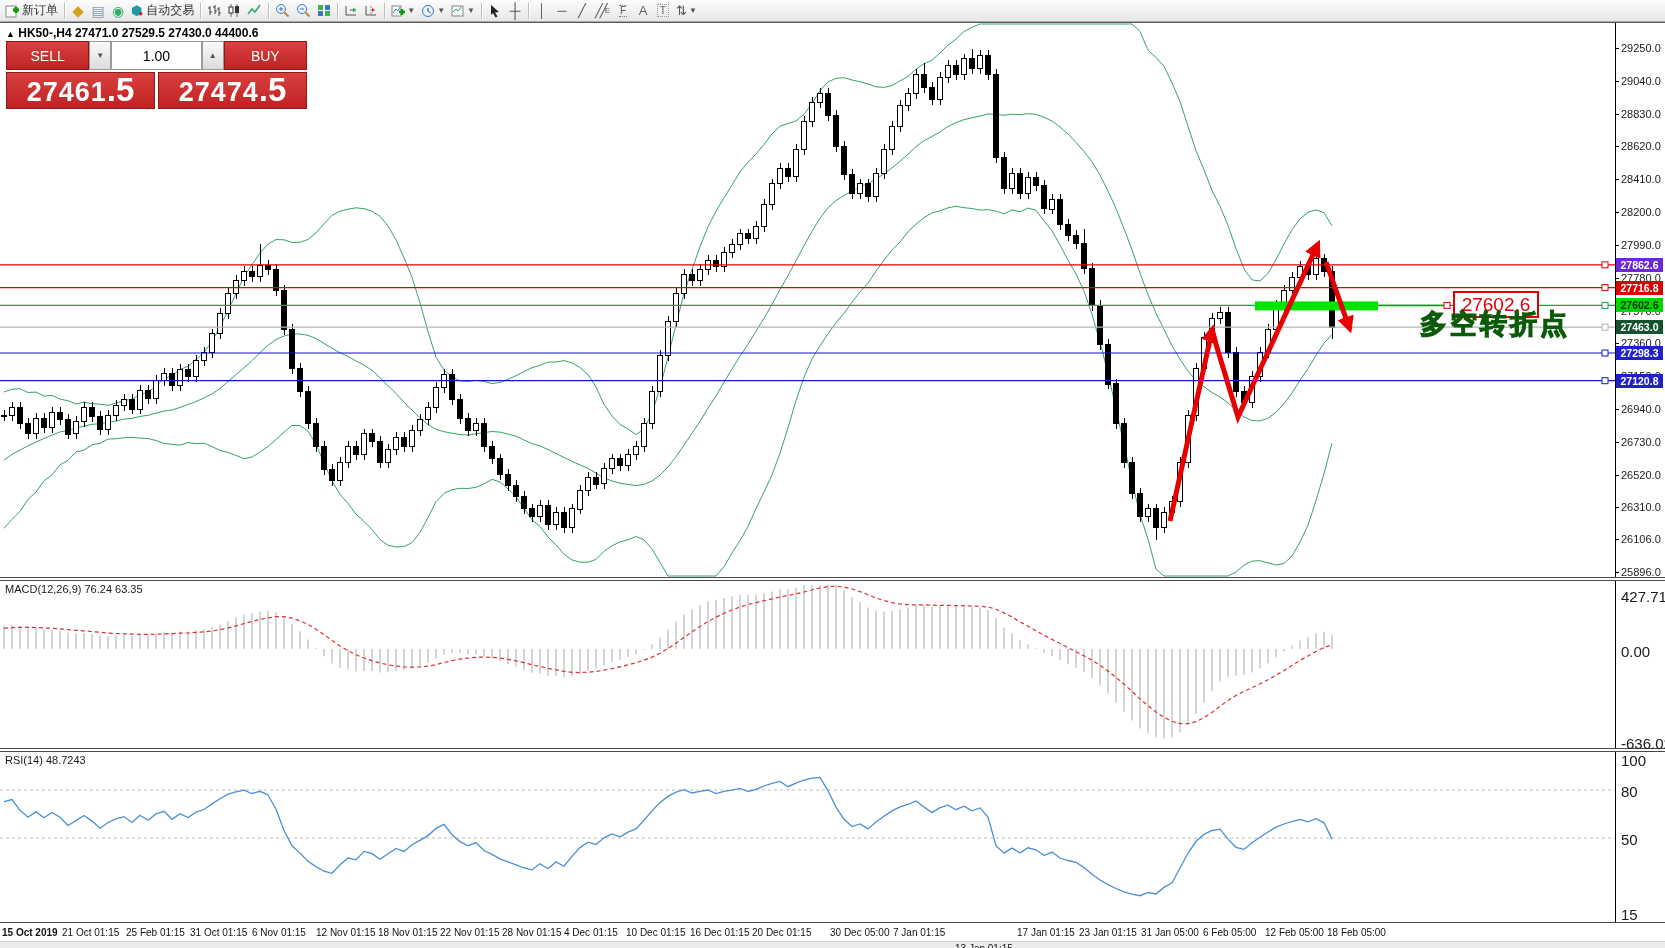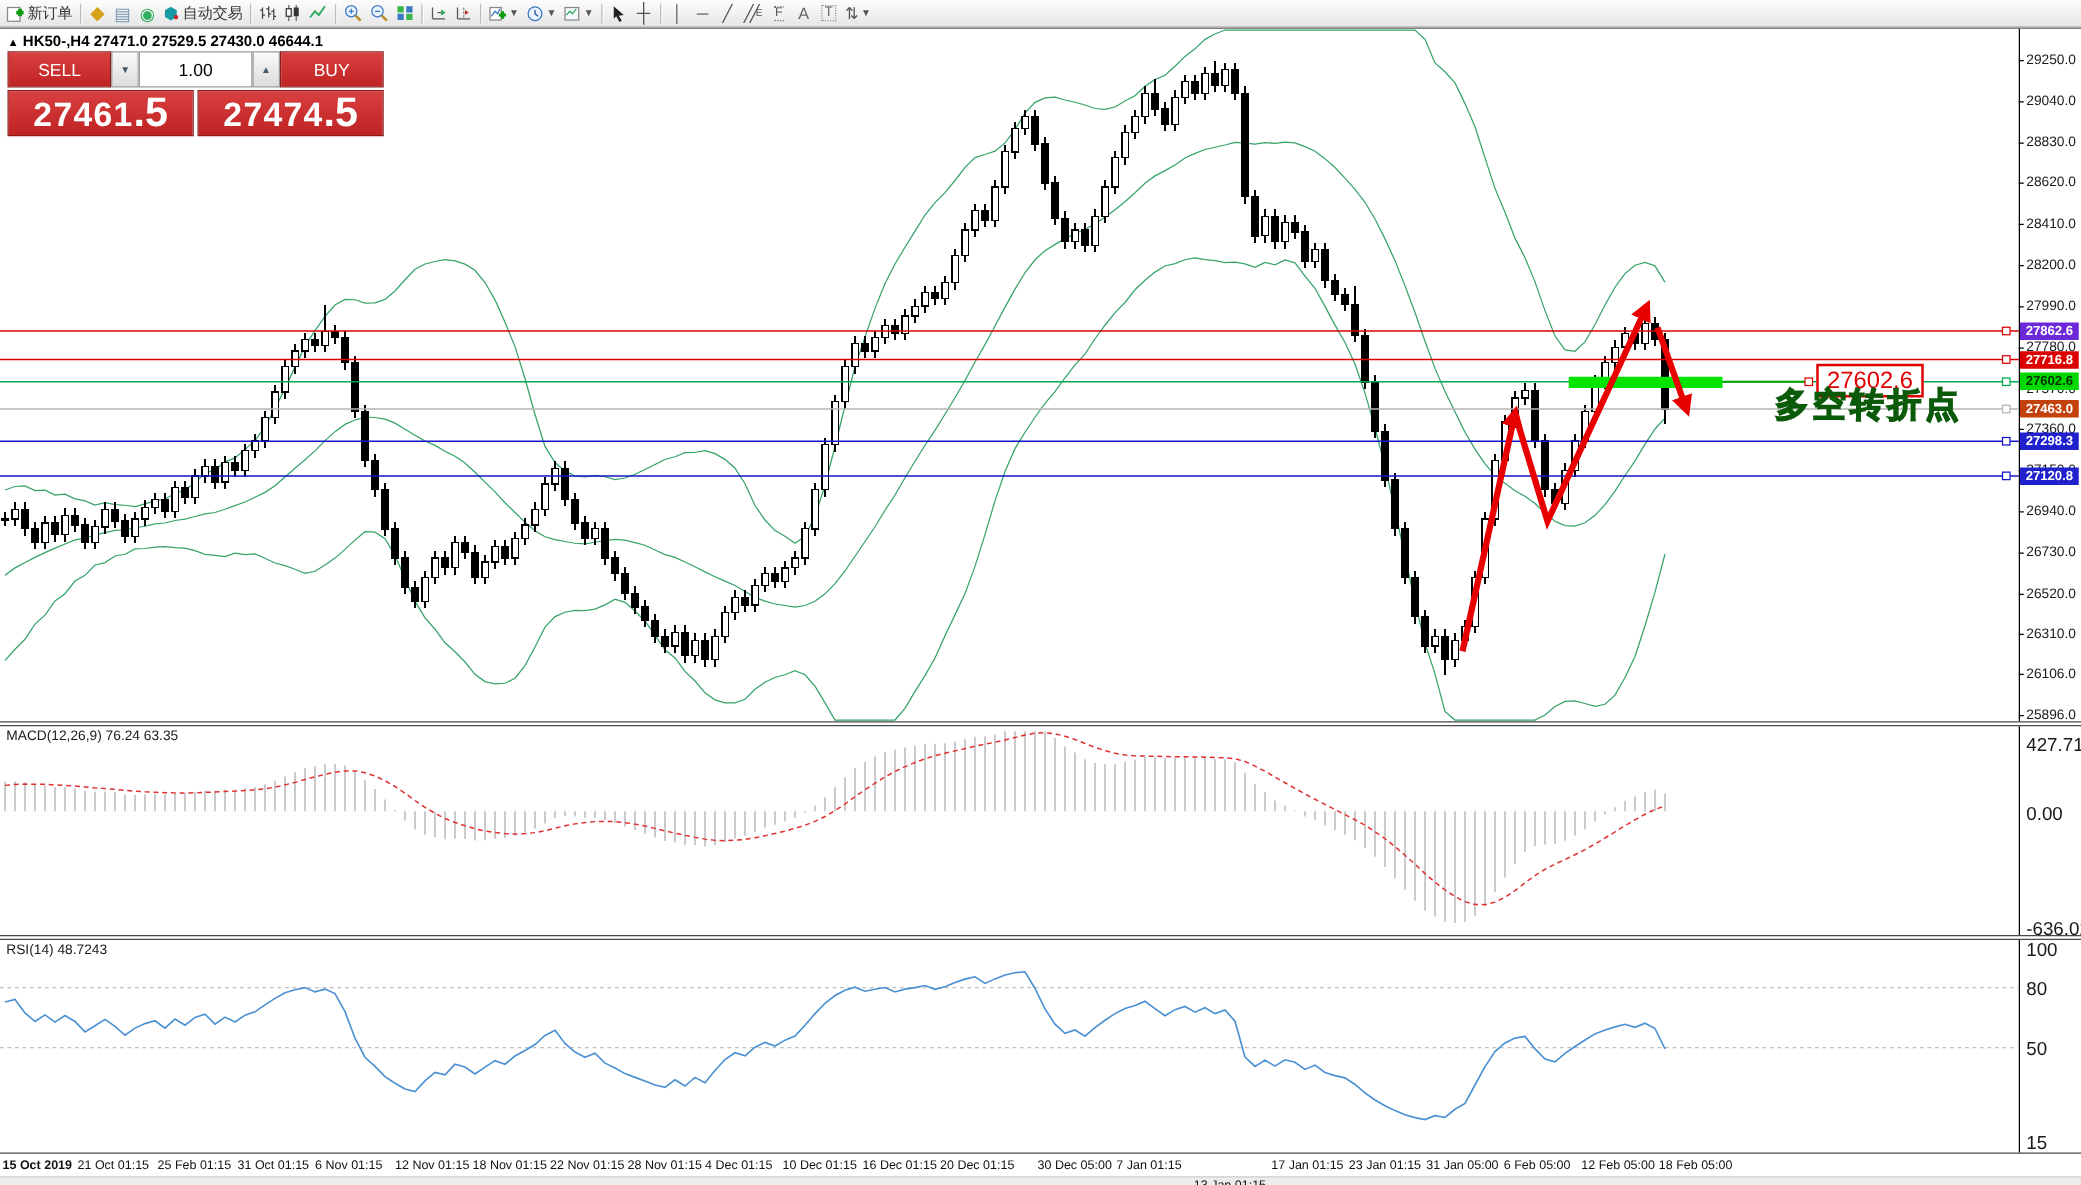--- a/index.html
+++ b/index.html
@@ -761,21 +761,21 @@
       <polyline points="4,801.6 12,799.6 20,810.3 28,817.2 36,811.9 44,817.7 52,812.4 60,817.2 68,825.5 76,820.6 84,815.5 92,821.1 100,828.2 108,822.5 116,818.9 124,816.6 132,822.5 140,815.3 148,820.2 156,813.9 164,811.3 172,819.3 180,813.7 188,817.6 196,812.1 204,809.5 212,803.9 220,798.7 228,794.2 236,791.8 244,790.1 252,793.5 260,791.3 268,794.9 276,809.3 284,830.6 292,845.8 300,853.1 308,861.3 316,866.6 324,871.2 332,873.3 340,864.7 348,858.0 356,859.9 364,851.4 372,853.6 380,859.2 388,853.7 396,848.5 404,851.4 412,844.8 420,840.4 428,835.6 436,828.4 444,824.3 452,834.7 460,841.6 468,845.8 476,842.6 484,850.5 492,854.4 500,858.9 508,861.9 516,864.8 524,868.0 532,869.9 540,863.8 548,868.8 556,861.9 564,866.2 572,856.4 580,847.6 588,842.2 596,844.6 604,837.8 612,834.0 620,836.8 628,832.1 636,828.9 644,820.2 652,810.9 660,802.6 668,796.4 676,792.2 684,789.7 692,793.0 700,791.4 708,790.0 716,793.6 724,791.3 732,790.1 740,788.4 748,791.5 756,789.4 764,786.0 772,783.3 780,781.4 788,786.7 796,783.1 804,780.0 812,778.2 820,777.4 828,790.8 836,807.1 844,819.3 852,826.6 860,824.0 868,828.9 876,822.1 884,816.2 892,810.9 900,806.8 908,804.4 916,801.0 924,806.9 932,812.6 940,807.7 948,805.2 956,809.7 964,806.2 972,810.9 980,807.9 988,817.0 996,845.6 1004,853.1 1012,848.1 1020,852.9 1028,847.8 1036,849.8 1044,855.5 1052,852.1 1060,858.0 1068,860.5 1076,862.3 1084,867.6 1092,874.3 1100,880.0 1108,884.6 1116,888.5 1124,891.8 1132,894.1 1140,895.7 1148,892.5 1156,894.0 1164,887.4 1172,882.8 1180,868.0 1188,853.3 1196,841.3 1204,834.4 1212,830.5 1220,829.2 1228,839.1 1236,847.3 1244,849.4 1252,842.7 1260,837.2 1268,832.0 1276,827.1 1284,824.0 1292,821.5 1300,819.4 1308,821.9 1316,818.6 1324,822.8 1332,839.1" fill="none" stroke="#4a90d2" stroke-width="1.3"></polyline>
     </svg></div>
 <div class="axis-vline"></div>
 <div class="pane-sep" style="top:577px"></div>
 <div class="pane-sep" style="top:748px"></div>
 <div class="time-sep"></div>
 <div class="bottom-strip"></div>
 
 <div class="symbol-title">
   <span style="font-size:9px">▲</span>
-  <span>HK50-,H4  27471.0 27529.5 27430.0 46644.1</span>
+  <span>HK50-,H4  27471.0 27529.5 27430.0 44400.6</span>
 </div>
 
 <div class="trade-panel">
   <div class="tp-row1">
     <div class="btn-red tp-sell">SELL</div>
     <div class="tp-spin">
         <span>▼</span>
       </div>
     <div class="tp-vol">1.00</div>
     <div class="tp-spin">
@@ -830,21 +830,21 @@
 <div class="ytick" style="top: 468.562px;">26520.0</div>
 <div class="ytickmark" style="top: 507.375px;"></div>
 <div class="ytick" style="top: 501.375px;">26310.0</div>
 <div class="ytickmark" style="top: 539.25px;"></div>
 <div class="ytick" style="top: 533.25px;">26106.0</div>
 <div class="ytickmark" style="top: 572.062px;"></div>
 <div class="ytick" style="top: 566.062px;">25896.0</div>
 <div class="badge" style="top: 257.781px; background: #6d28d9; color: rgb(255, 255, 255);">27862.6</div>
 <div class="badge" style="top: 280.562px; background: rgb(221, 0, 0); color: rgb(255, 255, 255);">27716.8</div>
 <div class="badge" style="top: 298.406px; background: rgb(0, 216, 0); color: rgb(0, 51, 0);">27602.6</div>
-<div class="badge" style="top: 320.219px; background: #c2410c; color: rgb(255, 255, 255);">27463.0</div>
+<div class="badge" style="top: 320.219px; background: #14532d; color: rgb(255, 255, 255);">27463.0</div>
 <div class="badge" style="top: 345.953px; background: rgb(32, 32, 204); color: rgb(255, 255, 255);">27298.3</div>
 <div class="badge" style="top: 373.688px; background: rgb(32, 32, 204); color: rgb(255, 255, 255);">27120.8</div>
 <div class="sub-ytick" style="top: 588px;">427.71</div>
 <div class="sub-ytick" style="top: 643px;">0.00</div>
 <div class="sub-ytick" style="top: 735px;">-636.02</div>
 <div class="sub-ytick" style="top: 752px;">100</div>
 <div class="sub-ytick" style="top: 783px;">80</div>
 <div class="sub-ytick" style="top: 831px;">50</div>
 <div class="sub-ytick" style="top: 906px;">15</div>
 <div class="timelabel" style="left: 2px; font-weight: bold;">15 Oct 2019</div>

